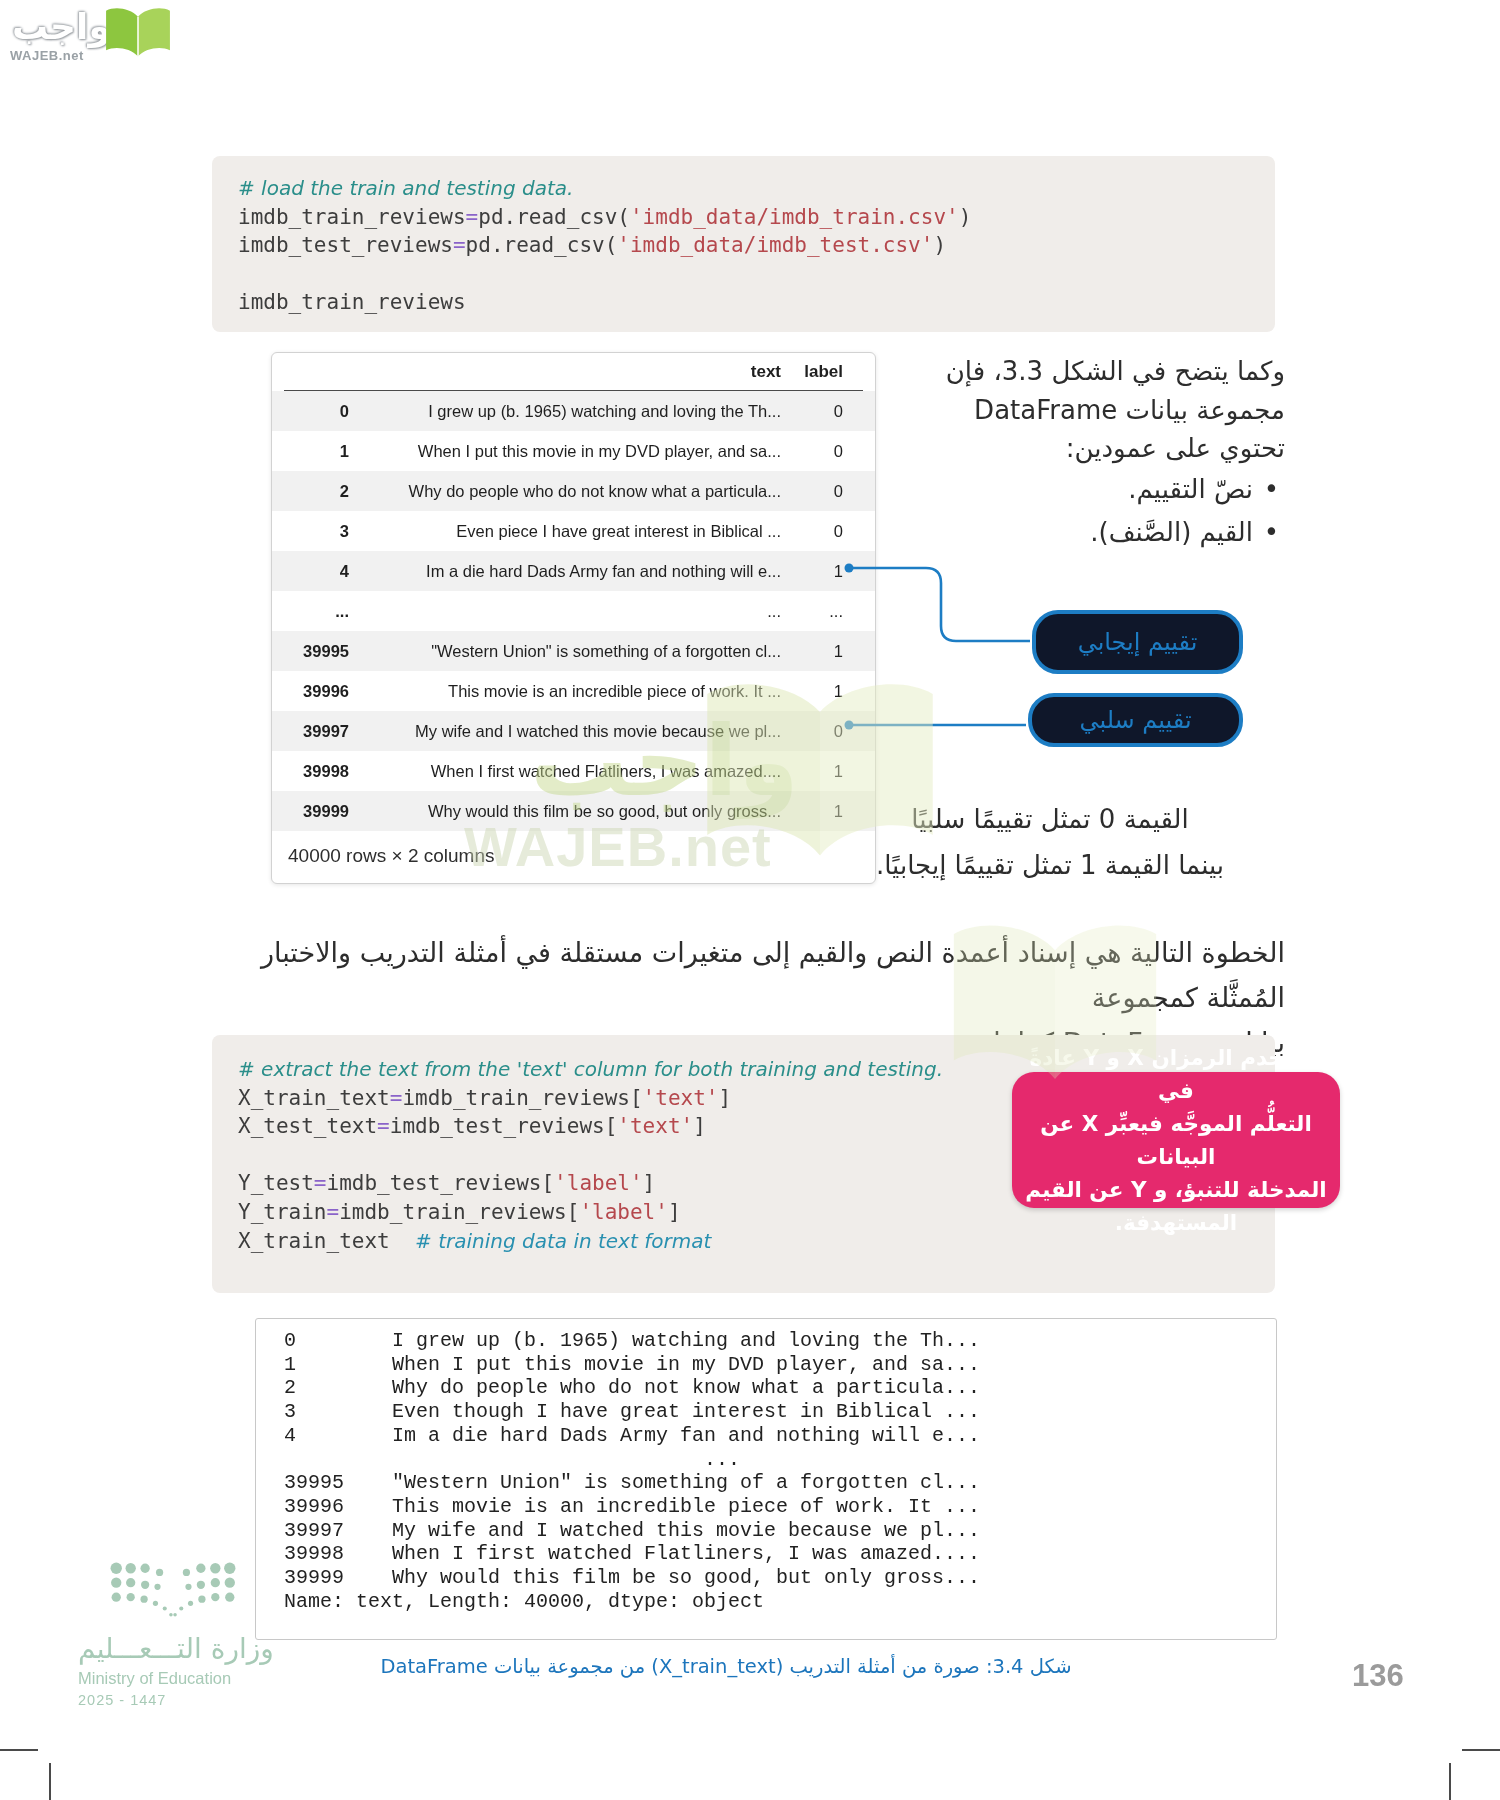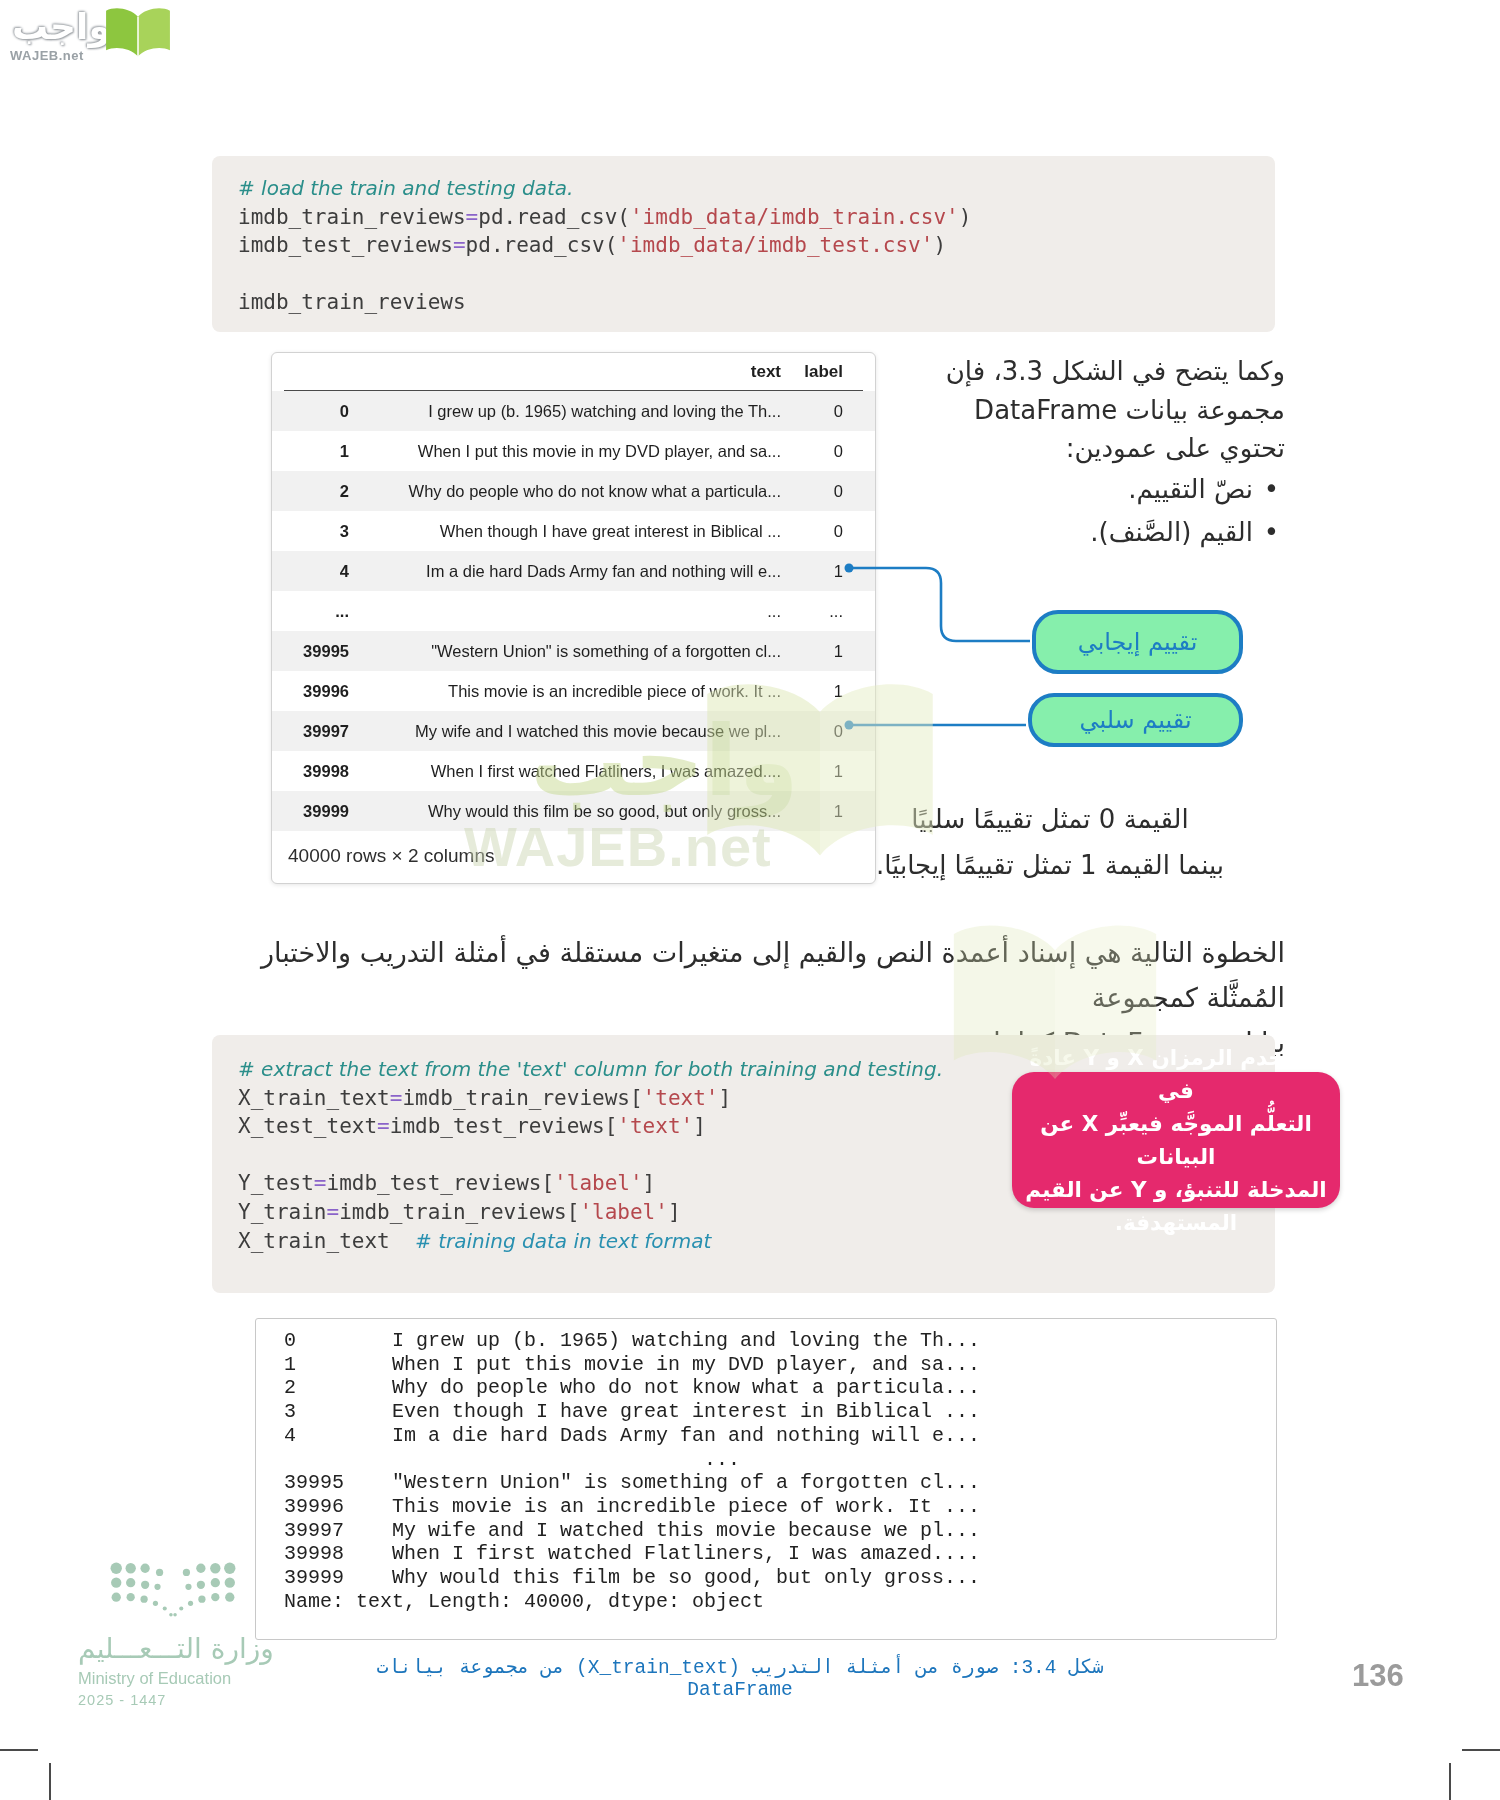--- a/index.html
+++ b/index.html
@@ -53,30 +53,30 @@
   .values-note div{line-height:46px;}
 
   .step-par{position:absolute;right:215px;top:930px;width:1073px;direction:rtl;text-align:right;
             color:#2d2d2d;font-size:27px;}
   .step-par div{line-height:45px;}
 
   
   .connectors{position:absolute;left:0;top:0;pointer-events:none;}
   .connectors path{stroke:#1d7dc4;stroke-width:2.6;fill:none;}
   .connectors circle{fill:#1d7dc4;}
-  .callout{position:absolute;border:4px solid #1d7dc4;border-radius:26px;background:#86efac;
+  .callout{position:absolute;border:4px solid #1d7dc4;border-radius:26px;background:#0f172a;
            color:#1d7dc4;font-size:24px;display:flex;align-items:center;justify-content:center;
            direction:rtl;box-sizing:border-box;}
   .callout-pos{left:1032px;top:610px;width:211px;height:64px;}
   .callout-neg{left:1028px;top:693px;width:215px;height:54px;}
 
   
   .fig-caption{position:absolute;color:#1c75bc;font-size:19.5px;direction:rtl;text-align:center;}
   .fig33{left:271px;top:889px;width:605px;}
-  .fig34{left:370px;top:1655px;width:740px;font-family:Liberation Mono, monospace;}
+  .fig34{left:356px;top:1655px;width:740px;}
 
   
   .pink-note{position:absolute;left:1012px;top:1072px;width:328px;height:136px;background:#e5296d;
              border-radius:22px;color:#ffffff;font-weight:bold;font-size:21.5px;direction:rtl;
              display:flex;flex-direction:column;align-items:center;justify-content:center;
              box-shadow:0 2px 5px rgba(0,0,0,.18);}
   .pink-note div{line-height:33px;text-align:center;}
 
   
   .output-block{position:absolute;left:255px;top:1318px;width:1022px;height:322px;margin:0;
@@ -150,21 +150,21 @@
           <div class="txt">When I put this movie in my DVD player, and sa...</div>
           <div class="lbl">0</div>
         </div>
         <div class="df-grid df-row stripe">
           <div class="idx">2</div>
           <div class="txt">Why do people who do not know what a particula...</div>
           <div class="lbl">0</div>
         </div>
         <div class="df-grid df-row">
           <div class="idx">3</div>
-          <div class="txt">When though I have great interest in Biblical ...</div>
+          <div class="txt">Even piece I have great interest in Biblical ...</div>
           <div class="lbl">0</div>
         </div>
         <div class="df-grid df-row stripe">
           <div class="idx">4</div>
           <div class="txt">Im a die hard Dads Army fan and nothing will e...</div>
           <div class="lbl">1</div>
         </div>
         <div class="df-grid df-row">
           <div class="idx">...</div>
           <div class="txt">...</div>

